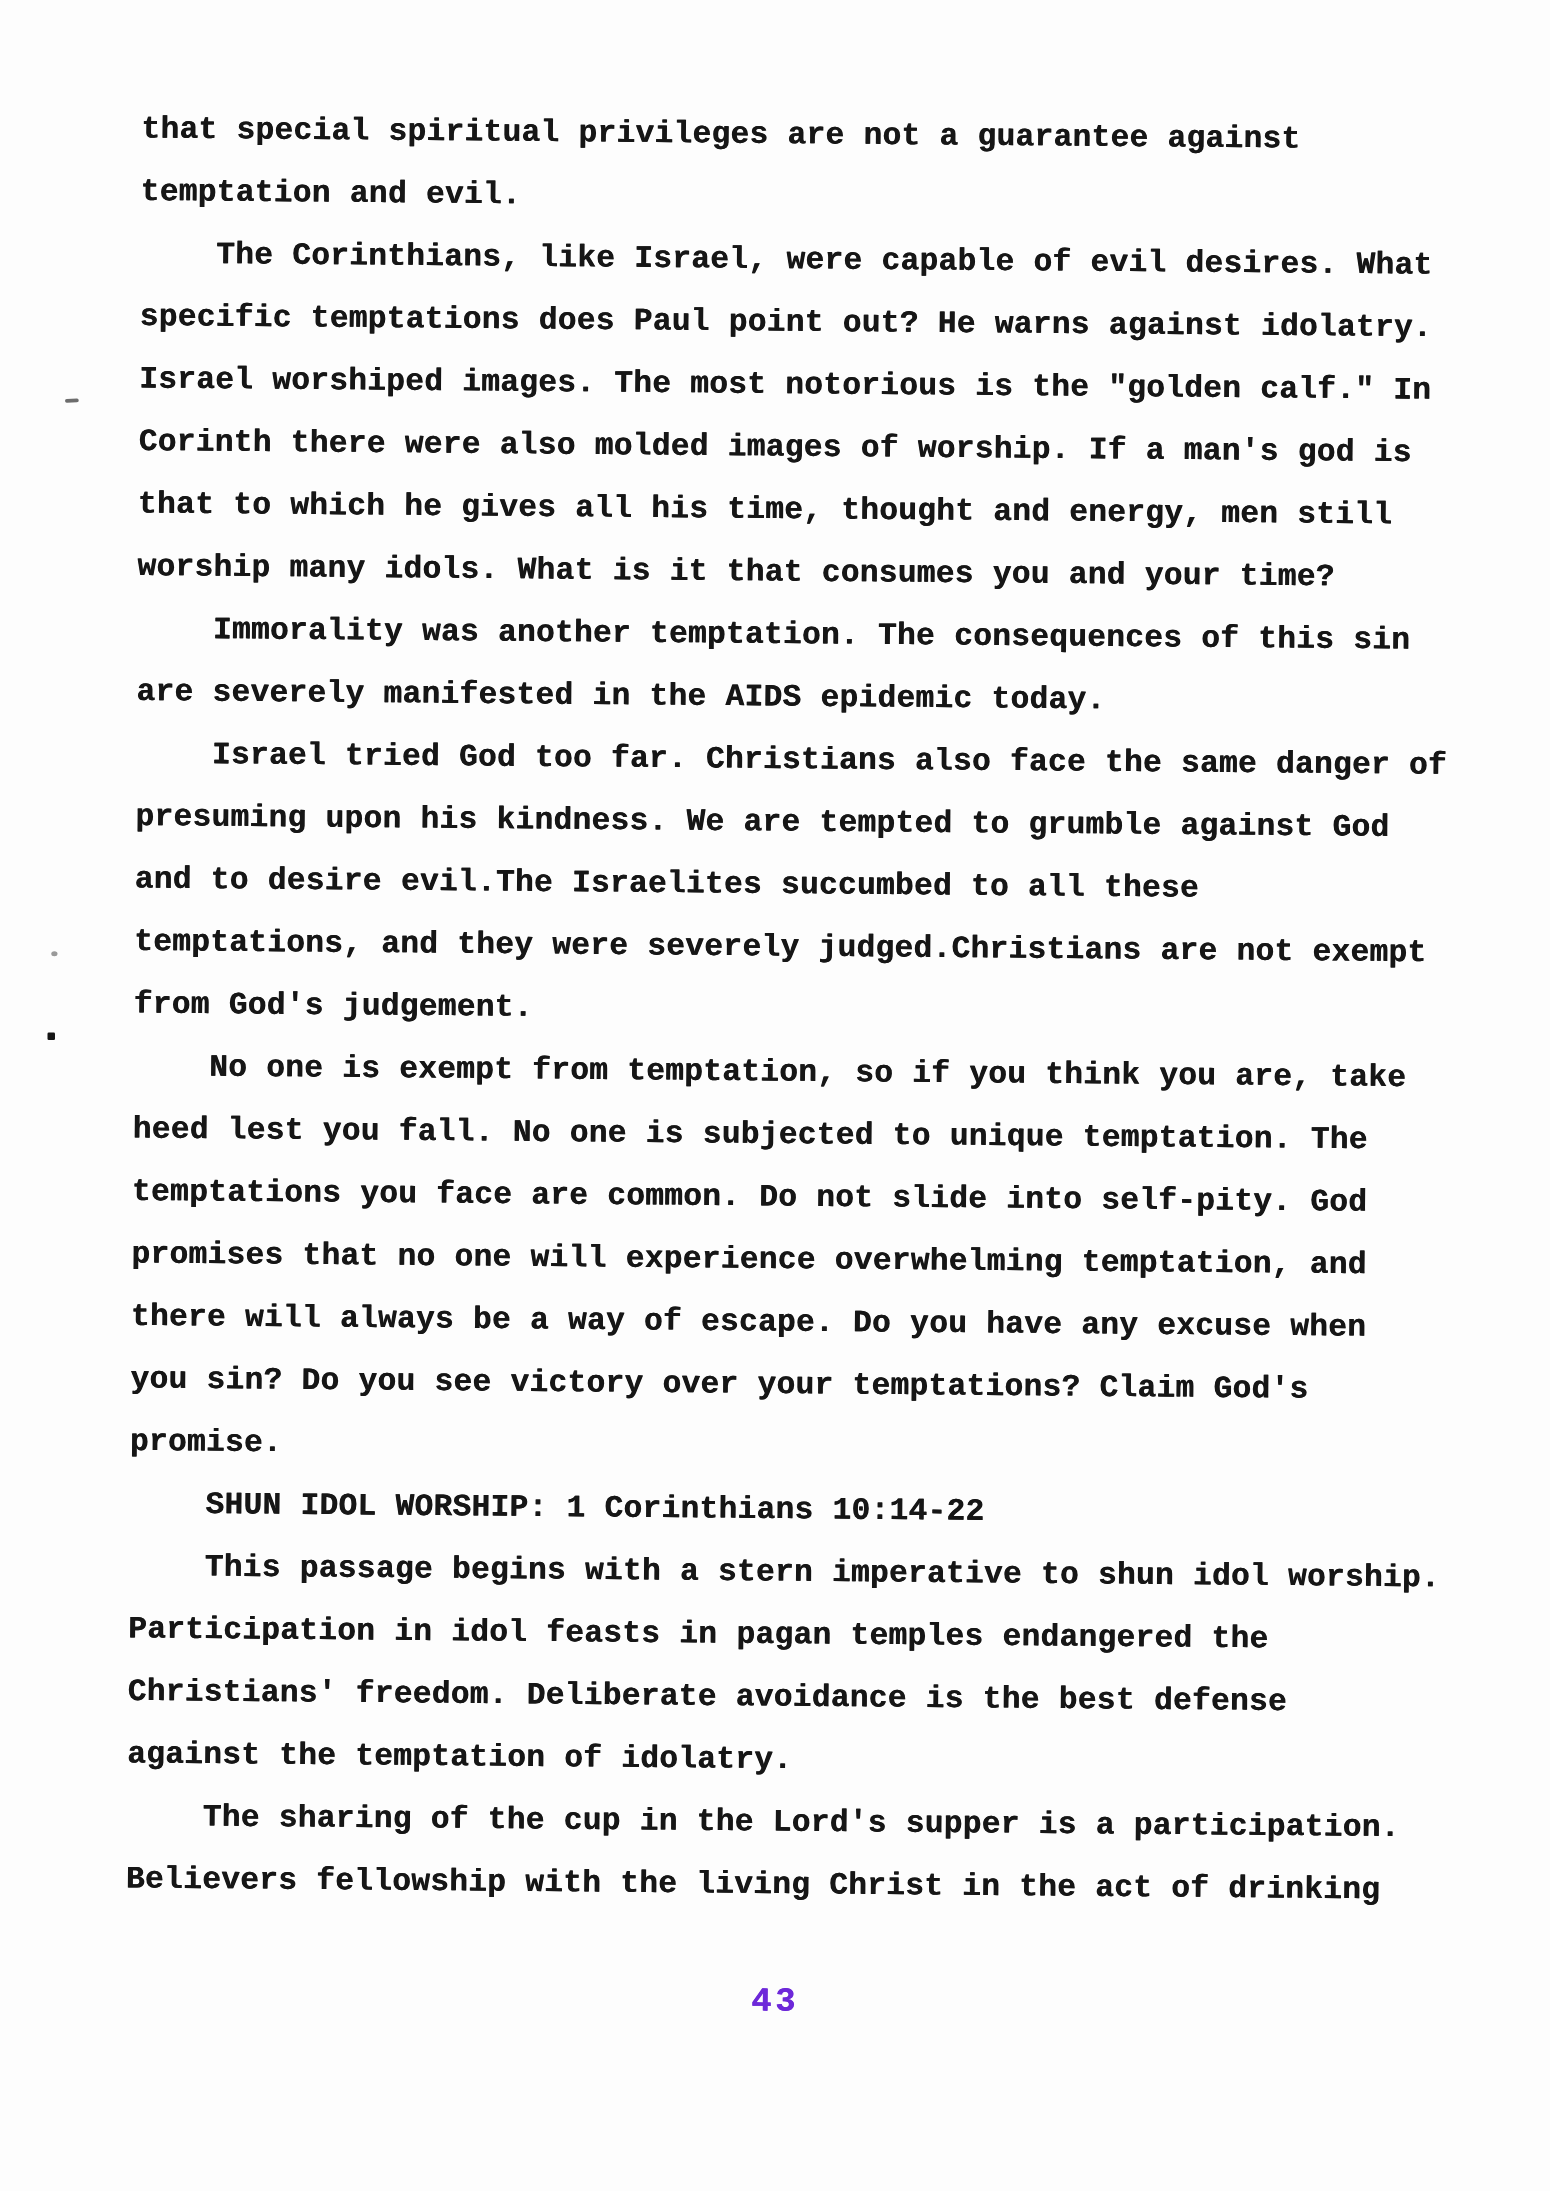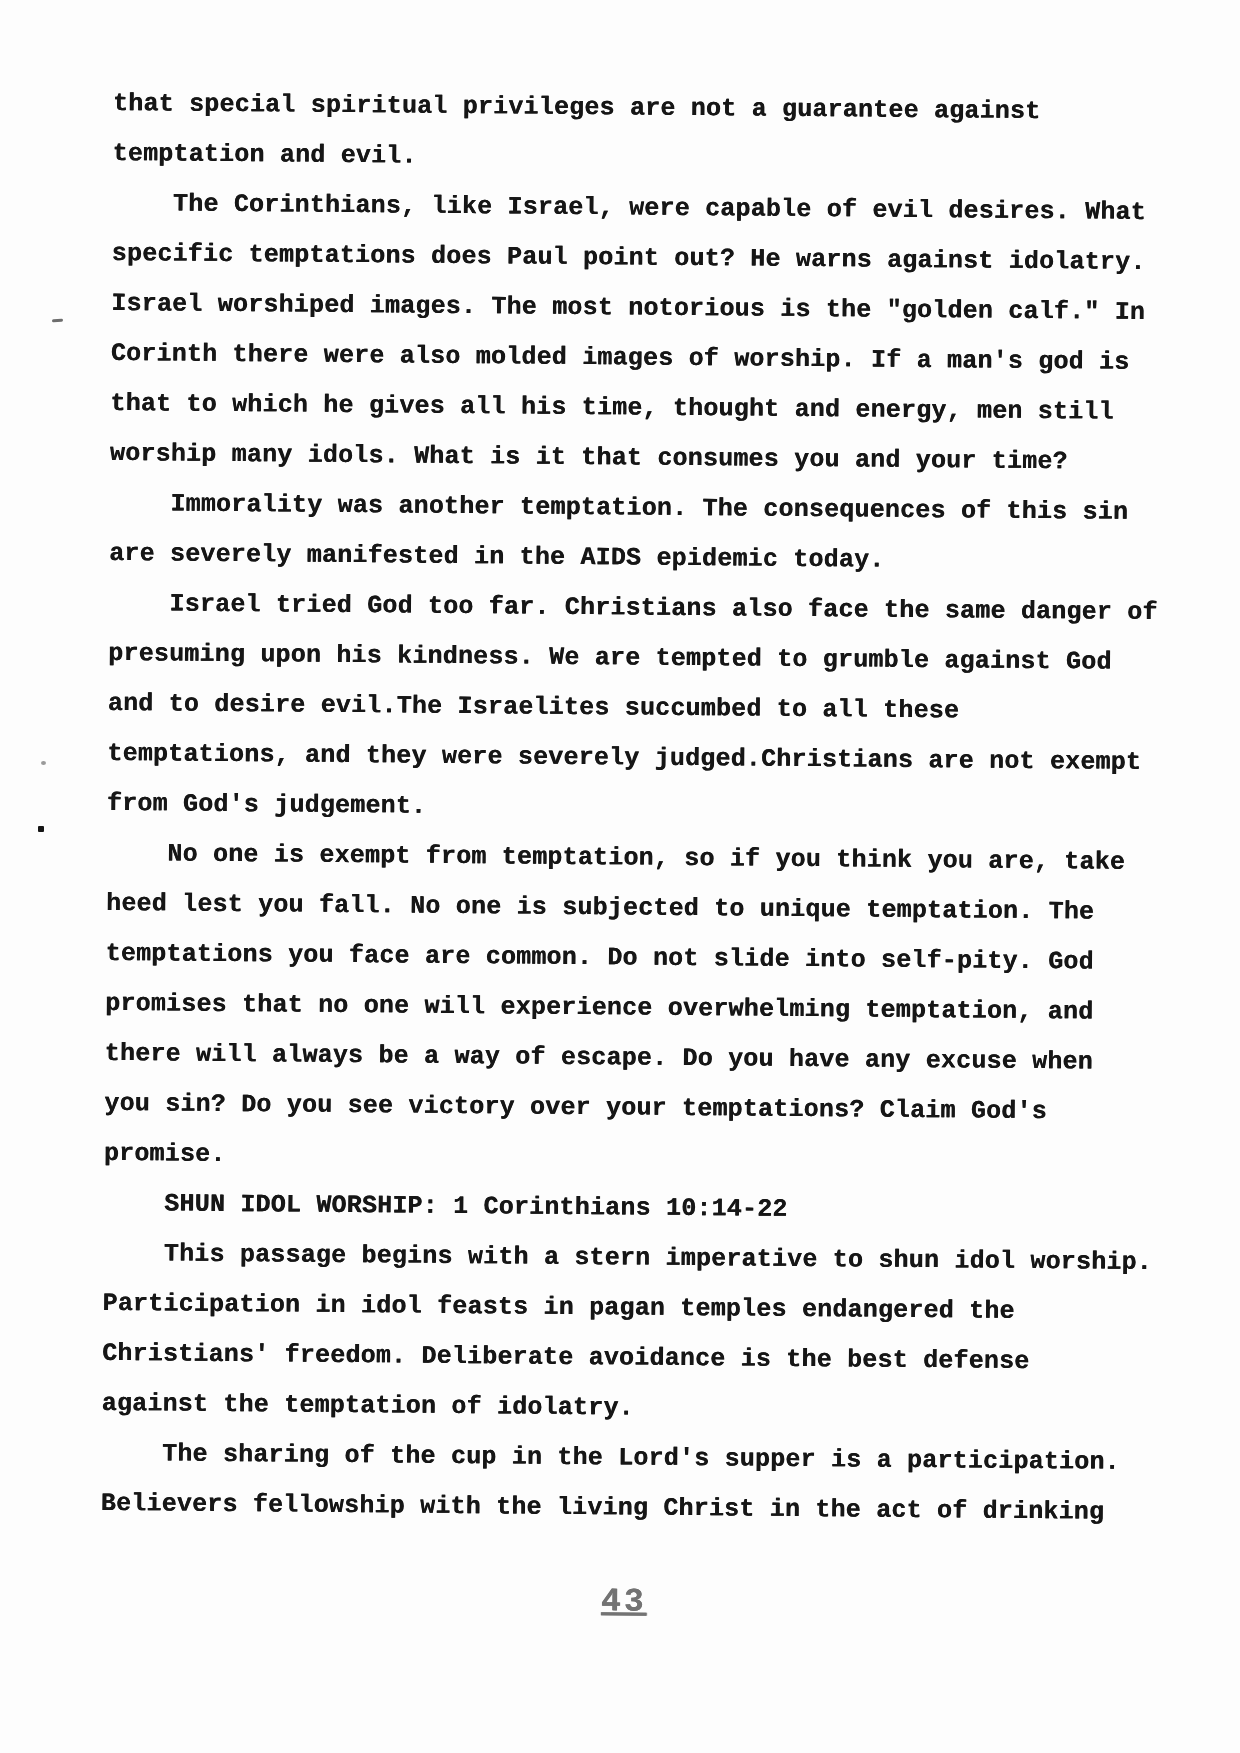--- a/index.html
+++ b/index.html
@@ -39,27 +39,26 @@
     font-weight: 700;
     color: #161616;
     white-space: pre;
     letter-spacing: 0.2px;
     text-shadow: 0.4px 0 0 currentColor;
   }
   .page-number {
     position: absolute;
     left: 614px;
     top: 1573px;
-    font-size: 33px;
+    font-size: 27px;
     line-height: 50px;
     font-weight: 700;
-    color: #737373;
+    color: #6d28d9;
     letter-spacing: 3px;
     text-shadow: 0.4px 0 0 currentColor;
-    text-decoration: underline;
   }
   
   .artifact {
     position: absolute;
     background: #2a2a2a;
   }
   .artifact.dash {
     left: 52px;
     top: 319px;
     width: 11px;

